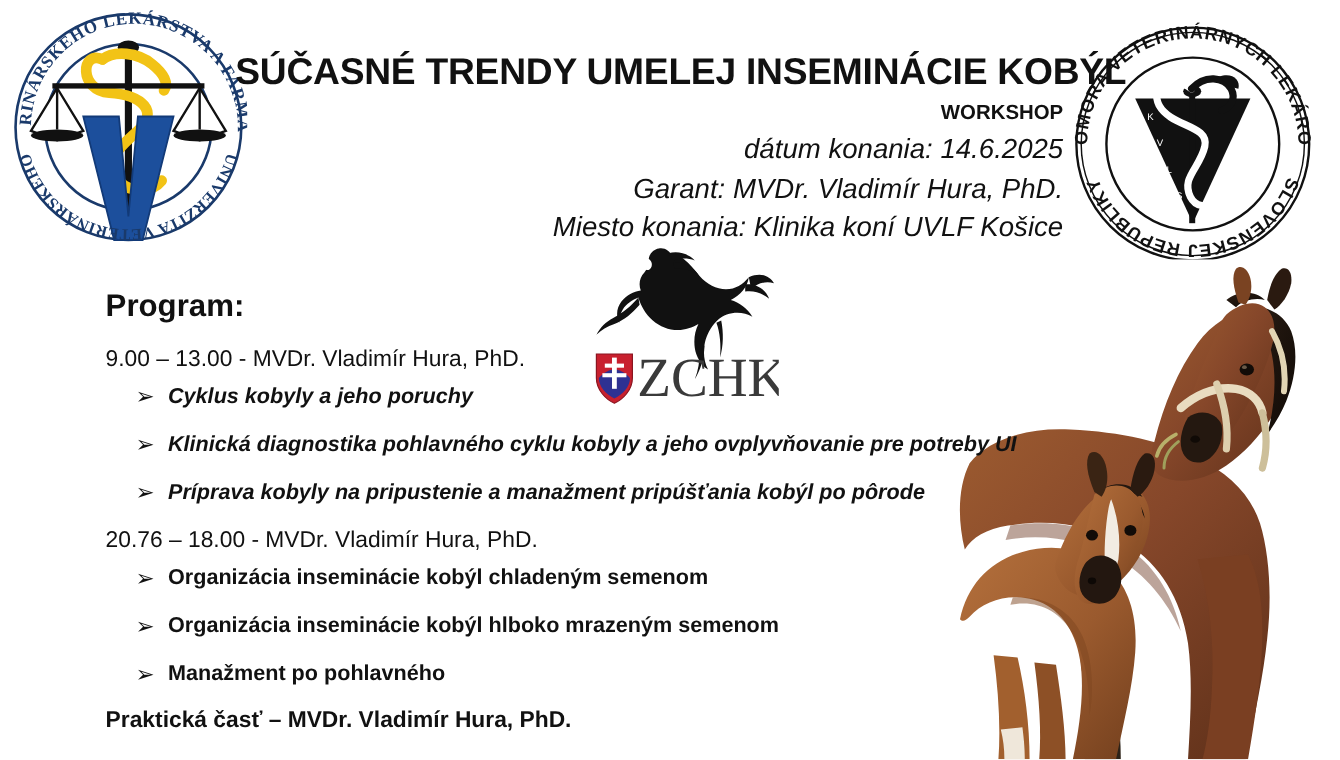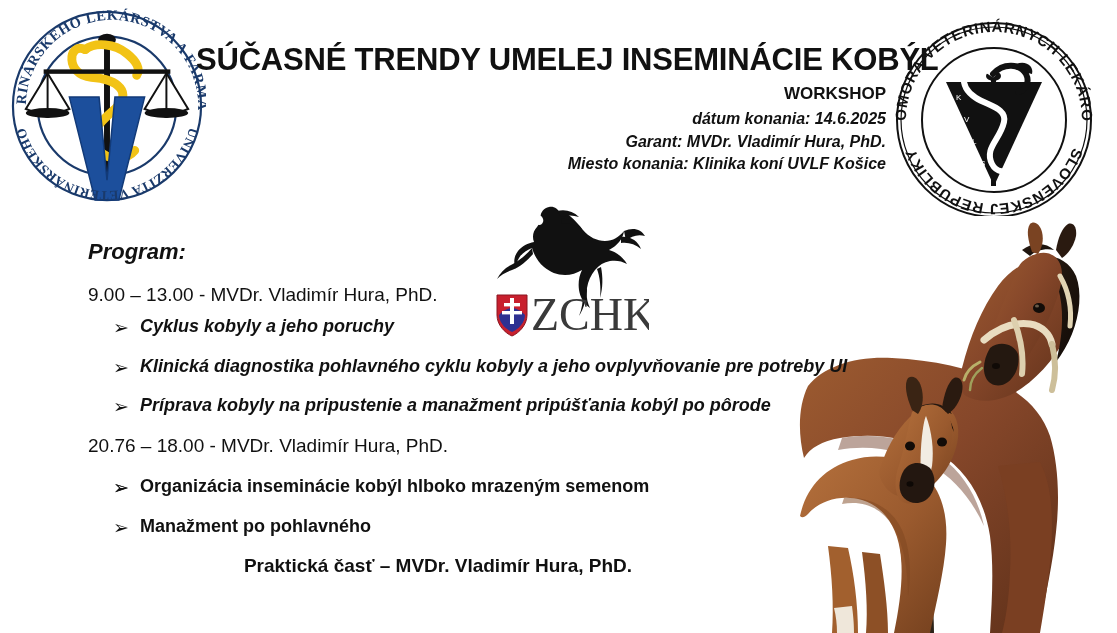--- a/index.html
+++ b/index.html
@@ -73,40 +73,39 @@
     line-height: 1.18;
     white-space: nowrap;
   }
   #workshop-label {
     font-size: 17px;
     font-weight: bold;
     margin-top: 5px;
     line-height: 1.2;
   }
   .subline {
-    font-size: 16px;
-    font-weight: bold;
+    font-size: 23px;
+    font-weight: normal;
     font-style: italic;
     line-height: 1.42;
   }
   #subline-date { margin-top: 4px; }
 
   
   #program-block {
     position: absolute;
     left: 88px;
     top: 240px;
     width: 700px;
   }
   #program-heading {
-    font-size: 22px;
+    font-size: 26px;
     font-weight: bold;
     margin: 0 0 20px 0;
     line-height: 1.1;
-    font-style: italic;
   }
   .session-time {
     font-size: 19px;
     font-weight: normal;
     line-height: 1.15;
     margin: 0 0 10px 0;
     white-space: nowrap;
   }
   .bullet-list {
     list-style: none;
@@ -132,21 +131,20 @@
     font-size: 19px;
     color: #111111;
   }
   #session-two-time { margin-top: 2px; }
   #practical-part {
     font-size: 19px;
     font-weight: bold;
     line-height: 1.15;
     margin-top: 8px;
     white-space: nowrap;
-    text-align: center;
   }
 </style>
 </head>
 <body>
 
 <div id="poster">
 
   <div id="logo-uvlf">
     <svg viewBox="0 0 200 210" xmlns="http://www.w3.org/2000/svg">
       <defs>
@@ -415,20 +413,21 @@
         <span class="bullet-arrow">➢</span>
         <span>Príprava kobyly na pripustenie a manažment pripúšťania kobýl po pôrode</span>
       </li>
     </ul>
 
     <div class="session-time" id="session-two-time">20.76 – 18.00  -  MVDr. Vladimír Hura, PhD.</div>
 
     <ul class="bullet-list">
       <li class="bullet-item">
         <span class="bullet-arrow">➢</span>
+        <span> Organizácia inseminácie kobýl chladeným semenom</span>
       </li>
       <li class="bullet-item">
         <span class="bullet-arrow">➢</span>
         <span>Organizácia inseminácie kobýl hlboko mrazeným semenom</span>
       </li>
       <li class="bullet-item">
         <span class="bullet-arrow">➢</span>
         <span>Manažment po pohlavného</span>
       </li>
     </ul>

